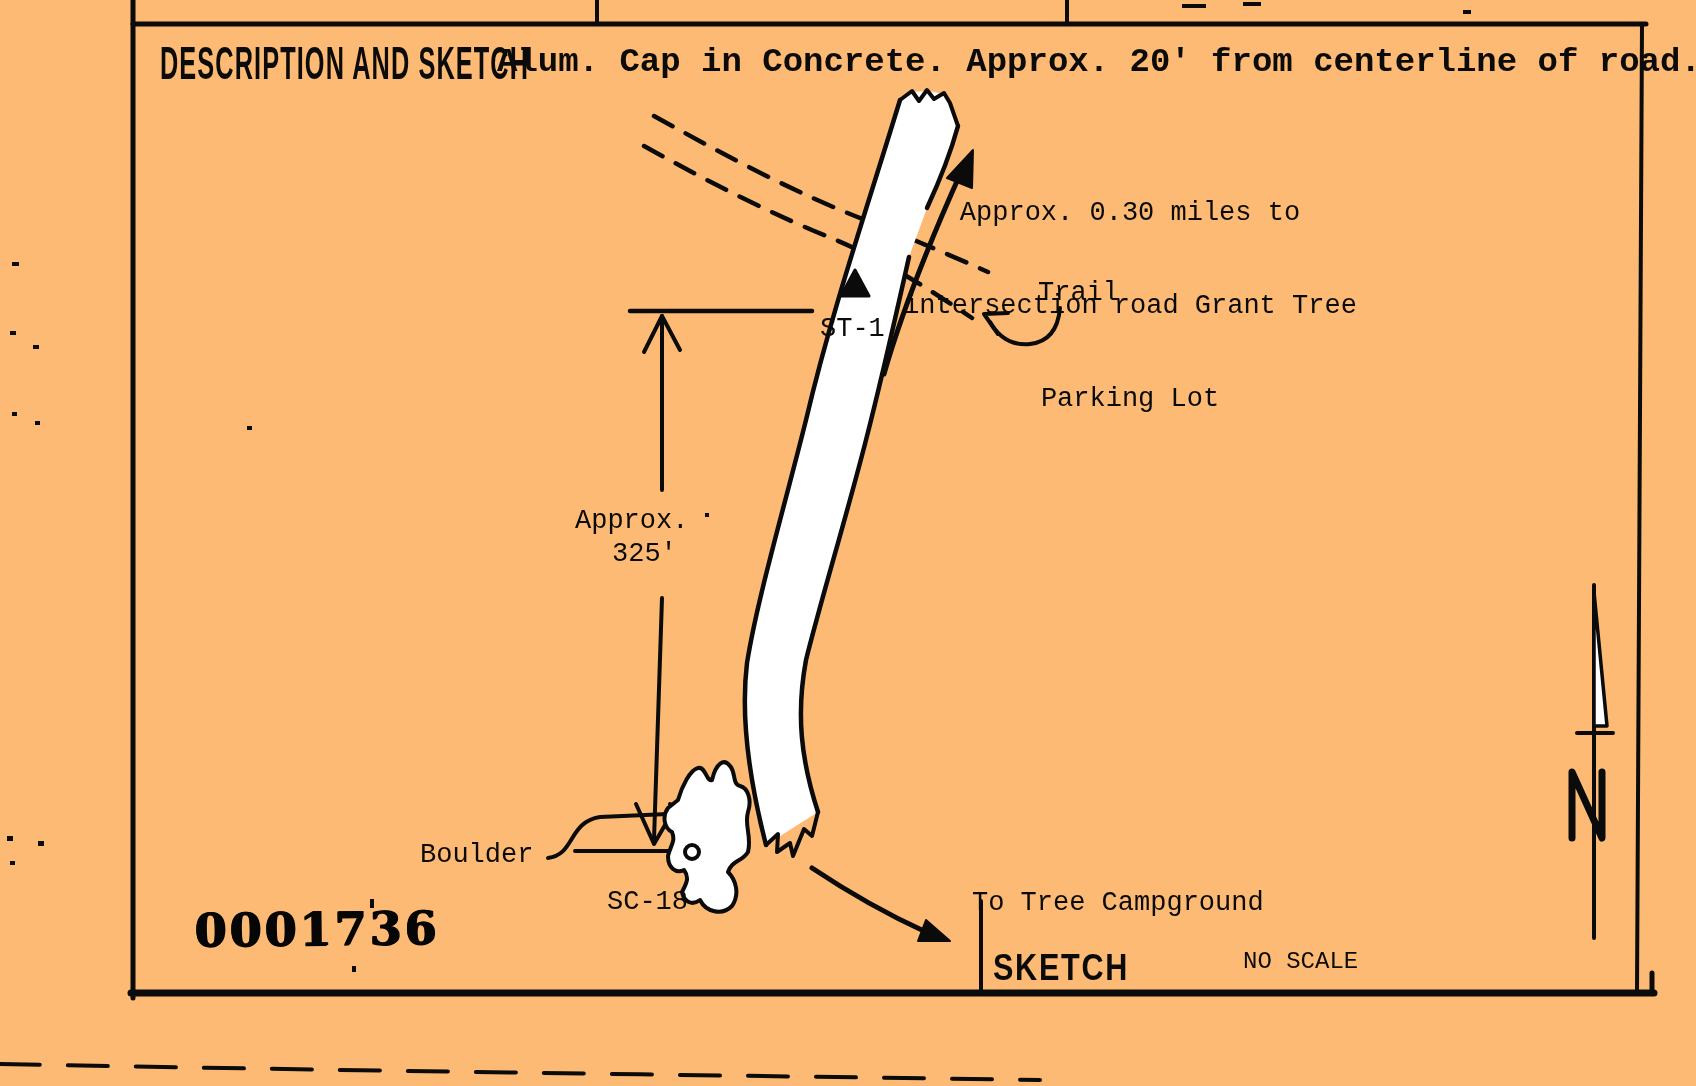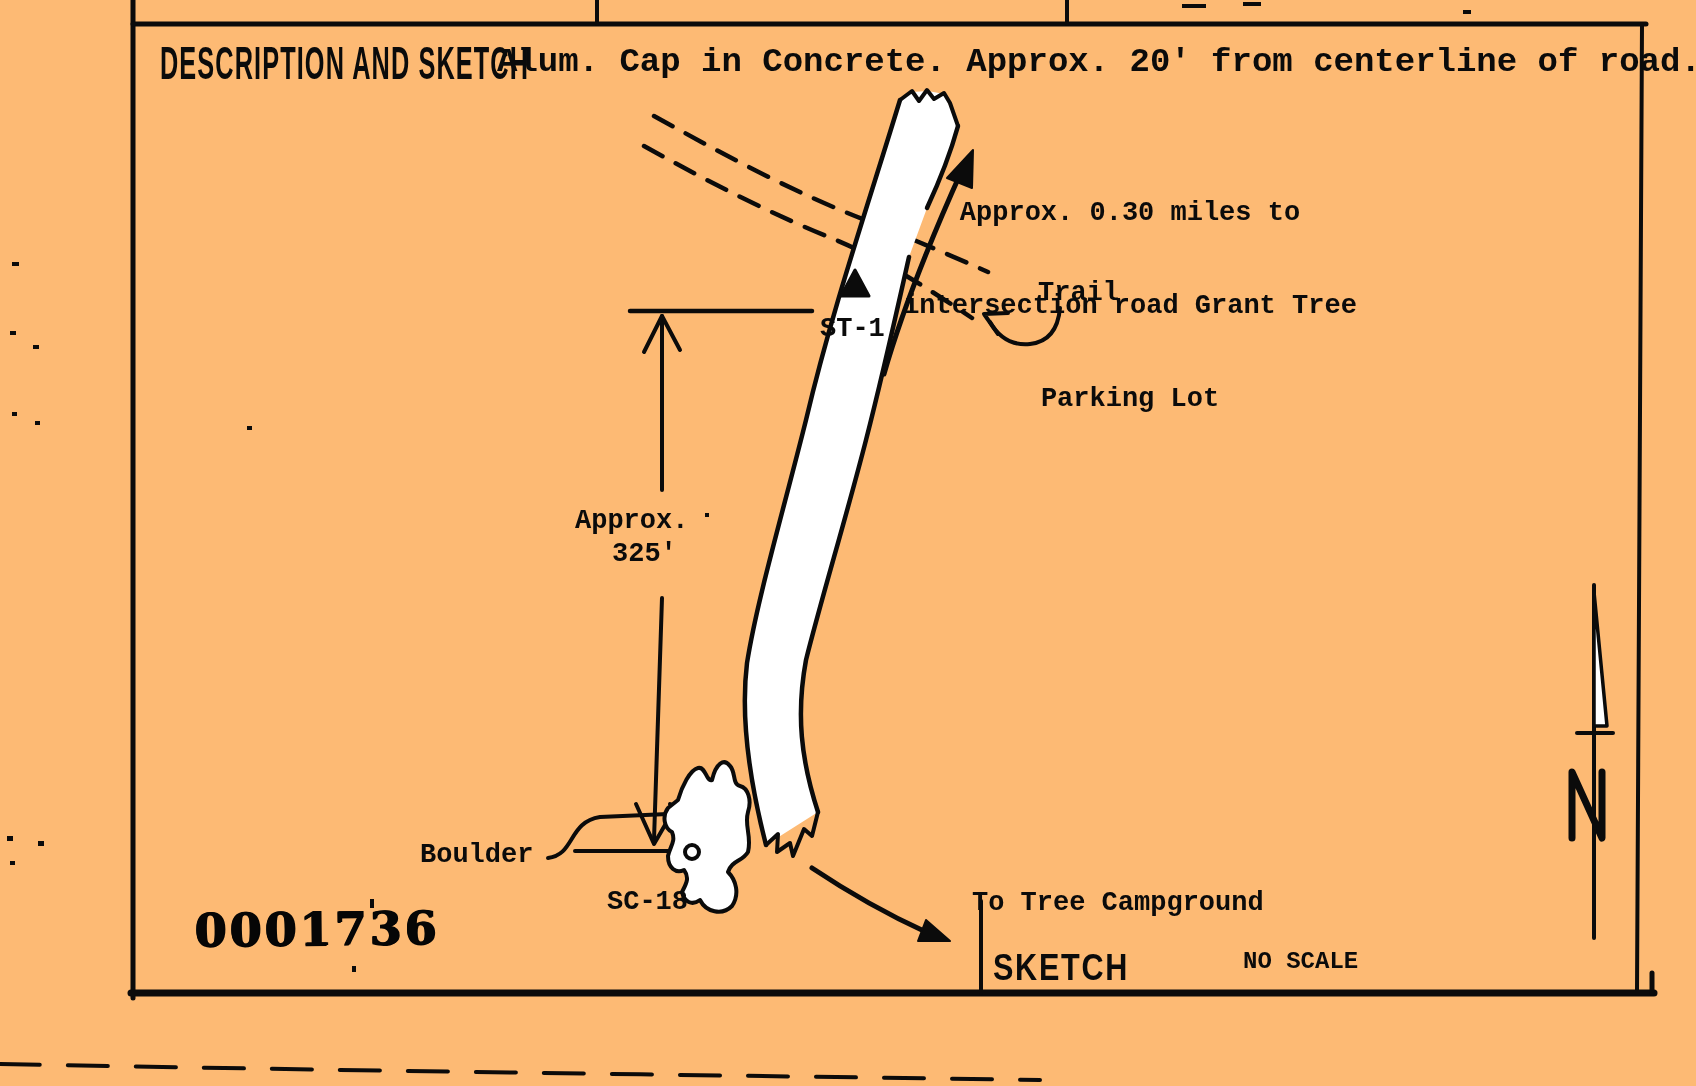--- a/index.html
+++ b/index.html
@@ -1,20 +1,20 @@
 <!DOCTYPE html>
 <html><head>
 <meta charset="utf-8">
 <style>
   html,body{margin:0;padding:0;background:#ffffff;}
   #page{position:relative;width:1696px;height:1086px;background:#fdba74;overflow:hidden;
         font-family:"Liberation Sans",sans-serif;color:#0b0b0b;}
   #linework{position:absolute;left:0;top:0;}
   .lbl{position:absolute;white-space:pre;color:#0b0b0b;}
-  .type{font-family:"Liberation Mono","DejaVu Sans Mono",monospace;font-weight:bold;font-size:27px;line-height:31px;}
+  .type{font-family:"Liberation Mono","DejaVu Sans Mono",monospace;font-weight:normal;font-size:27px;line-height:31px;}
   .type-big{font-family:"Liberation Mono","DejaVu Sans Mono",monospace;font-weight:bold;font-size:34px;line-height:36px;}
   .gothic{font-family:"Liberation Sans",sans-serif;font-weight:bold;font-size:46px;line-height:46px;
           letter-spacing:2px;transform:scaleX(0.55);transform-origin:left top;}
   .gothic-small{font-family:"Liberation Sans",sans-serif;font-weight:bold;font-size:36px;line-height:36px;
           letter-spacing:2px;transform:scaleX(0.85);transform-origin:left top;}
   .stamp{font-family:"DejaVu Serif","Liberation Serif",serif;font-weight:bold;font-size:46px;line-height:46px;
          letter-spacing:3px;color:#060606;transform:rotate(-0.6deg);
          text-shadow:1.5px 0 0 currentColor,0 1px 0 currentColor;}
   .center{text-align:center;}
 </style>

